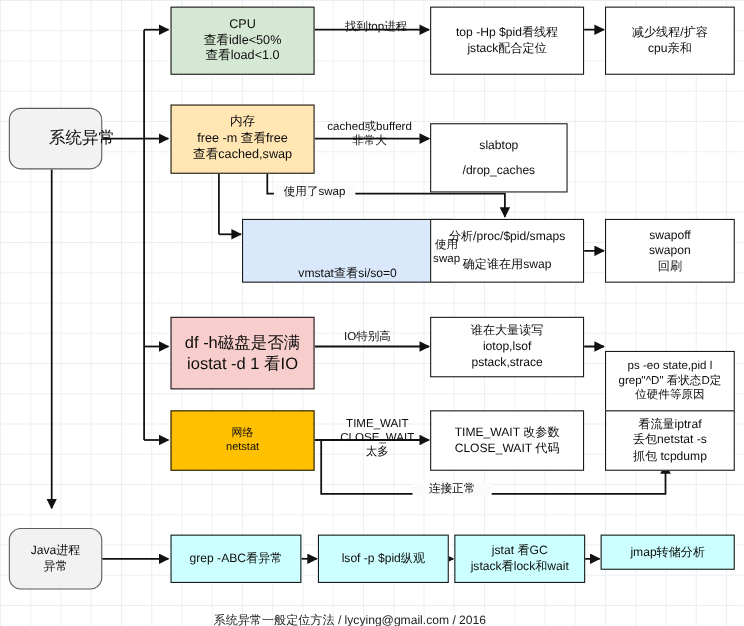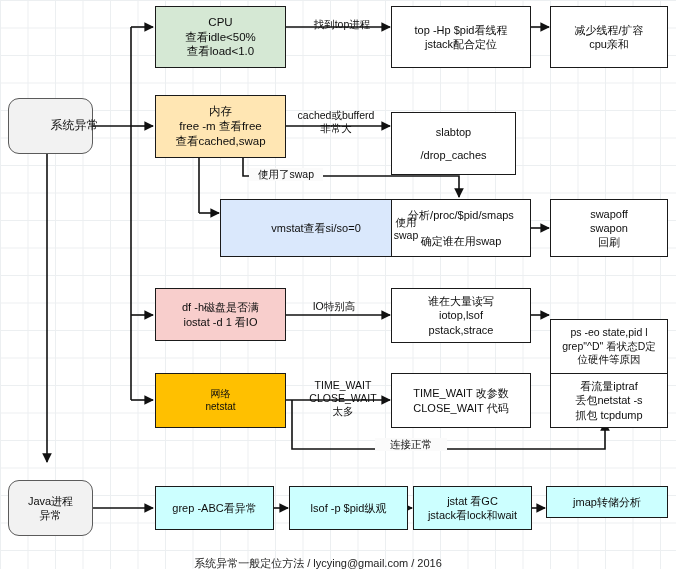--- a/index.html
+++ b/index.html
@@ -118,21 +118,21 @@
       <path d="M 286 400 L 390 400" marker-end="url(#arrow)"></path>
 
       <path d="M 292 400 L 292 449 L 605 449 L 605 422" marker-end="url(#arrow)"></path>
 
       <path d="M 274 508 L 288 508" marker-end="url(#arrow)"></path>
       <path d="M 398 508 L 412 508" marker-end="url(#arrow)"></path>
       <path d="M 530 508 L 545 508" marker-end="url(#arrow)"></path>
     </g>
   </svg>
 
-  <div class="node rounded" style="left:8px; top:98px; width:85px; height:56px; background:#f2f2f2; font-size:12px;padding-left:48px;">
+  <div class="node rounded" style="left:8px; top:98px; width:85px; height:56px; background:#f2f2f2; font-size:15px;padding-left:48px;">
     <span class="ln">系统异常</span>
   </div>
 
   <div class="node rounded" style="left:8px; top:480px; width:85px; height:56px; background:#f2f2f2; font-size:11px;">
     <span class="ln">Java进程</span>
     <span class="ln">异常</span>
   </div>
 
   <div class="node" style="left:155px; top:6px; width:131px; height:62px; background:#d5e8d4; font-size:11.5px;">
     <span class="ln">CPU</span>
@@ -168,41 +168,41 @@
   <div class="node" style="left:391px; top:112px; width:125px; height:63px; background:#ffffff; font-size:11px;">
     <span class="ln">slabtop</span>
     <span class="ln" style="height:9px;"></span>
     <span class="ln">/drop_caches</span>
   </div>
 
   <div class="edge-label" style="left:249px; top:168px; width:74px; font-size:10.5px; background:#fbfbfb;">
     <span class="ln">使用了swap</span>
   </div>
 
-  <div class="node" style="left:220px; top:199px; width:192px; height:58px; background:#dae8fc; font-size:11px;">
+  <div class="node" style="left:220px; top:199px; width:192px; height:58px; background:#dae8fc; font-size:11px;justify-content:flex-end;">
     <span class="ln">vmstat查看si/so=0</span>
   </div>
 
   <div class="edge-label" style="left:384px; top:216px; width:44px; font-size:10.5px;">
     <span class="ln">使用</span>
     <span class="ln">swap</span>
   </div>
 
   <div class="node" style="left:391px; top:199px; width:140px; height:58px; background:#ffffff; font-size:11px;gap:12px;">
     <span class="ln">分析/proc/$pid/smaps</span>
     <span class="ln">确定谁在用swap</span>
   </div>
 
   <div class="node" style="left:550px; top:199px; width:118px; height:58px; background:#ffffff; font-size:11px;">
     <span class="ln">swapoff</span>
     <span class="ln">swapon</span>
     <span class="ln">回刷</span>
   </div>
 
-  <div class="node" style="left:155px; top:288px; width:131px; height:53px; background:#f8cecc; font-size:11px;">
+  <div class="node" style="left:155px; top:288px; width:131px; height:66px; background:#f8cecc; font-size:15px;">
     <span class="ln">df -h磁盘是否满</span>
     <span class="ln">iostat -d 1 看IO</span>
   </div>
 
   <div class="edge-label" style="left:294px; top:300px; width:80px; font-size:10.5px;">
     <span class="ln">IO特别高</span>
   </div>
 
   <div class="node" style="left:391px; top:288px; width:140px; height:55px; background:#ffffff; font-size:11px;">
     <span class="ln">谁在大量读写</span>

